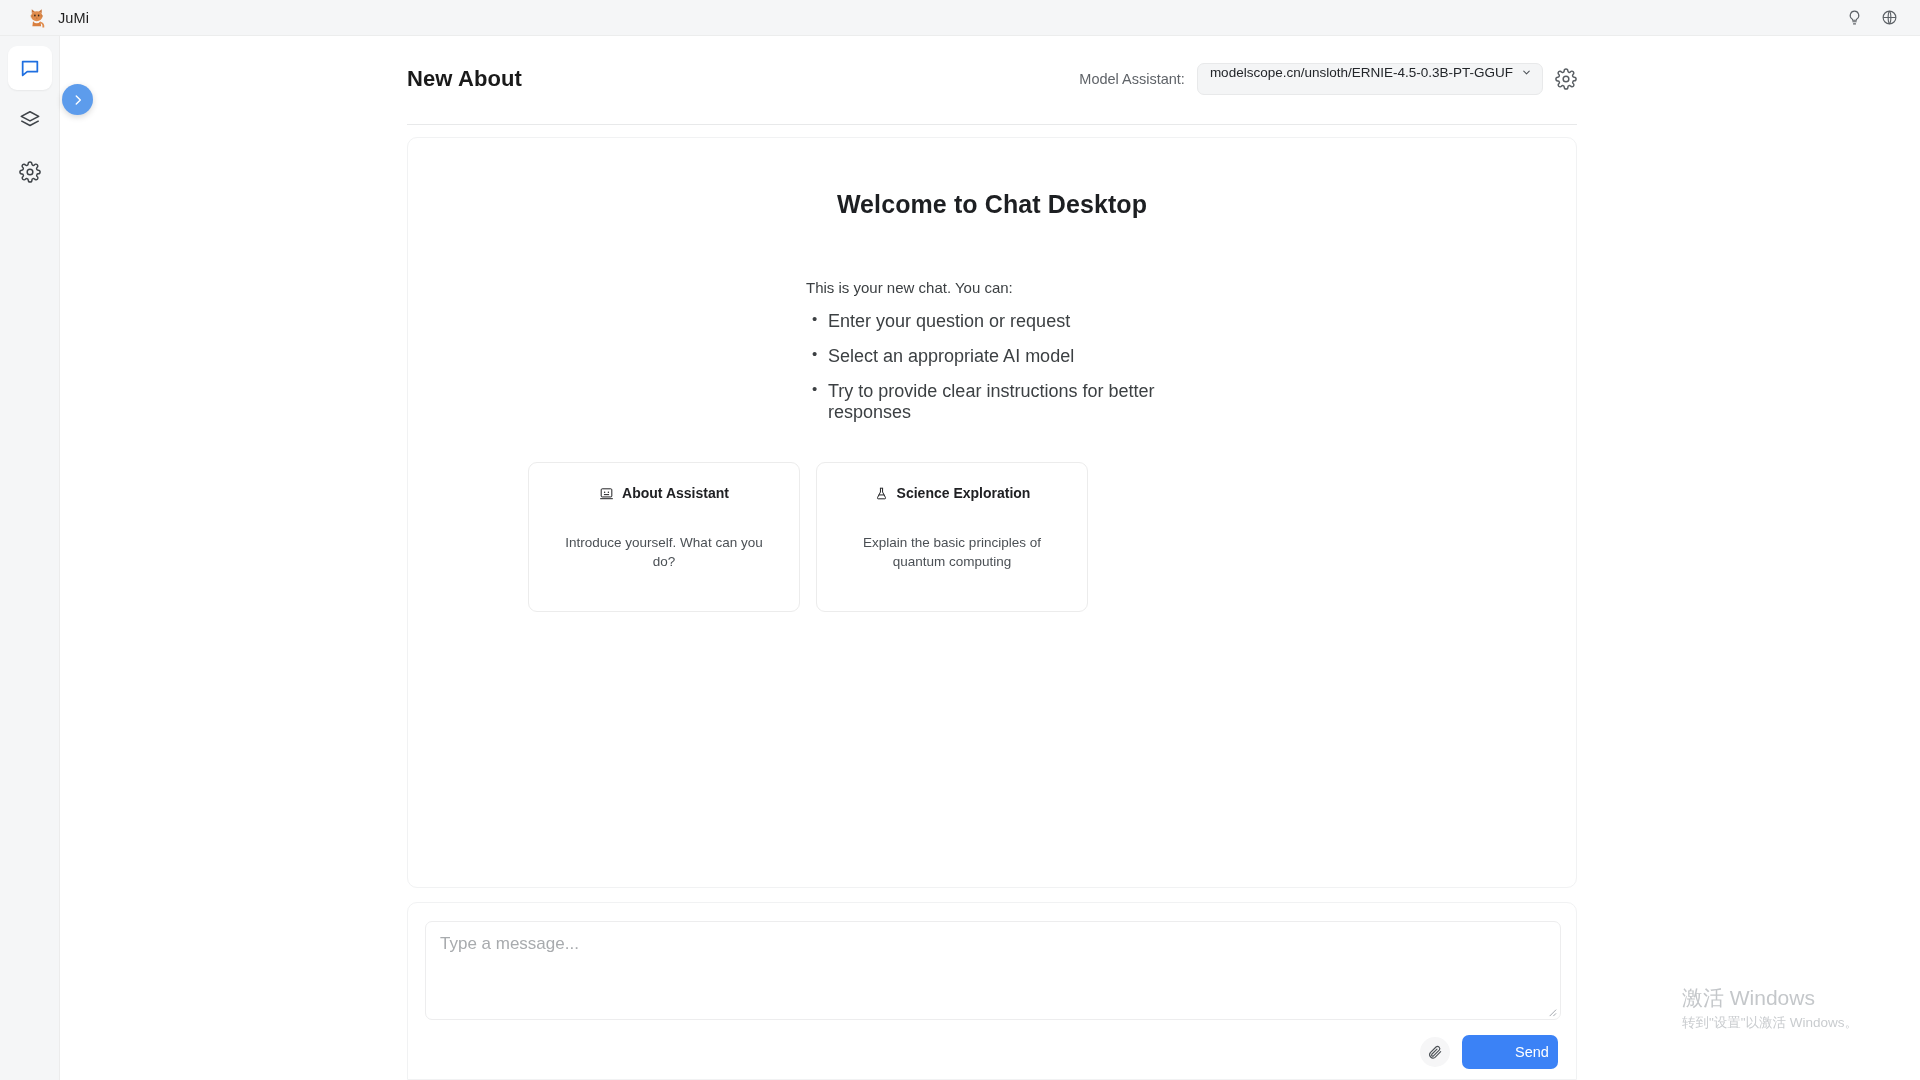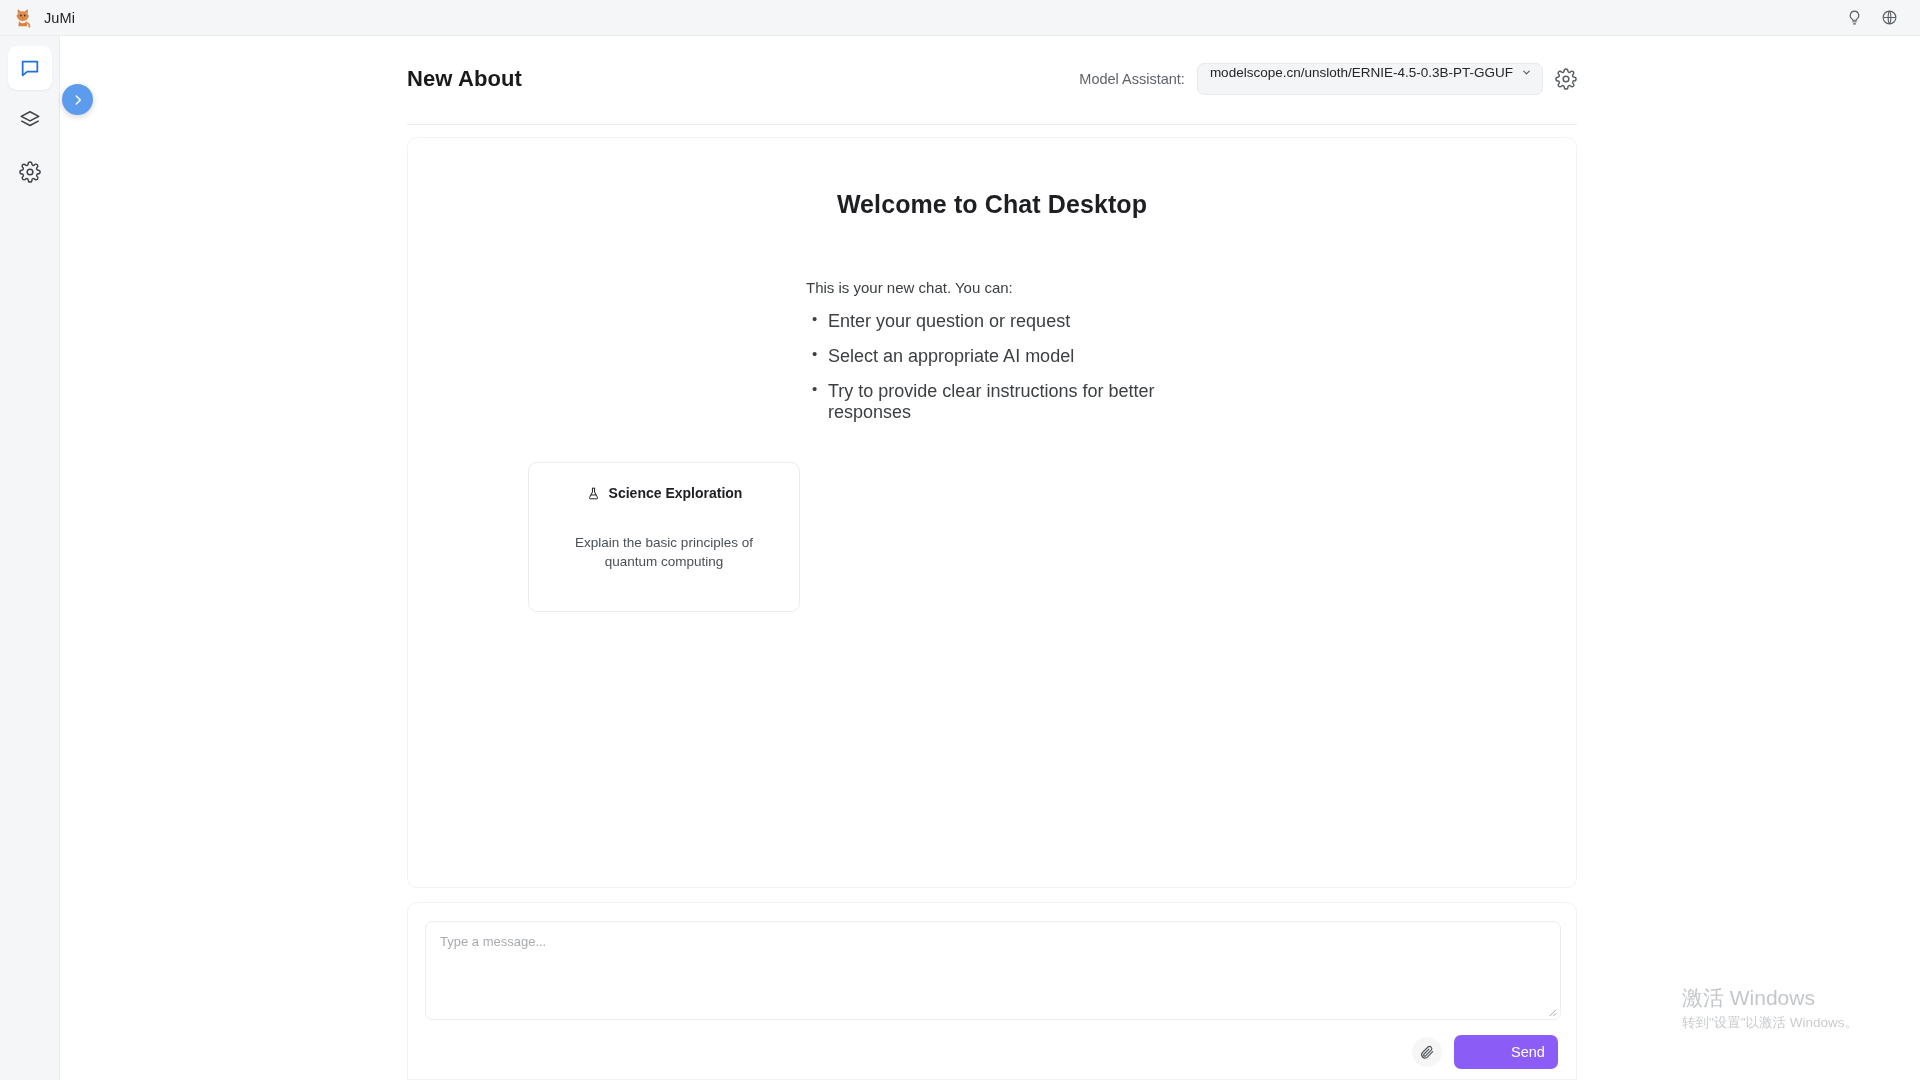--- a/index.html
+++ b/index.html
@@ -12,21 +12,21 @@
   }
 
   
   .titlebar {
     position: absolute; top: 0; left: 0;
     width: 1920px; height: 36px;
     background: #f5f6f7;
     border-bottom: 1px solid #eceded;
     display: flex; align-items: center;
   }
-  .titlebar-left { display: flex; align-items: center; gap: 10px; padding-left: 14px; }
+  .titlebar-left { display: flex; align-items: center; gap: 10px; padding-left: 28px; }
   .app-logo { width: 20px; height: 20px; display: block; }
   .app-title { font-size: 14.5px; color: #1f1f1f; letter-spacing: .1px; }
   .titlebar-right {
     margin-left: auto; display: flex; align-items: center;
     gap: 18px; padding-right: 22px;
   }
   .tb-icon { width: 17px; height: 17px; color: #5c6166; display: block; cursor: pointer; }
 
   
   .rail {
@@ -146,39 +146,39 @@
     border-top-left-radius: 10px; border-top-right-radius: 10px;
   }
   .textarea-box {
     position: absolute; left: 17px; top: 18px;
     width: 1136px; height: 99px;
     border: 1px solid #ededee; border-radius: 7px;
     background: #ffffff;
   }
   .ta-placeholder {
     position: absolute; left: 14px; top: 12px;
-    font-size: 13px; color: #a8abae; text-align: center;
+    font-size: 17px; color: #a8abae; text-align: center;
   }
   .resize-grip {
     position: absolute; right: 3px; bottom: 2px;
     width: 11px; height: 11px; color: #9aa0a6;
   }
   .composer-actions {
     position: absolute; right: 18px; top: 132px;
     display: flex; align-items: center; gap: 12px;
   }
   .attach-btn {
     width: 30px; height: 30px; border-radius: 50%;
     background: #f6f6f7;
     display: flex; align-items: center; justify-content: center; cursor: pointer;
   }
   .attach-btn svg { width: 16px; height: 16px; color: #4b5055; display: block; }
   .send-btn {
-    width: 104px; height: 34px; border-radius: 7px;
-    background: #8b5cf6; border: none; color: #ffffff;
+    width: 96px; height: 34px; border-radius: 7px;
+    background: #3b82f6; border: none; color: #ffffff;
     font-size: 14.5px; font-family: inherit; cursor: pointer;
     display: flex; align-items: center; justify-content: center; padding-left: 44px;
   }
 
   
   .watermark {
     position: absolute; right: 62px; bottom: 48px;
     text-align: left; color: #c9cccf; user-select: none;
   }
   .wm-title { font-size: 21px; line-height: 1.25; color: #c4c7ca; }
@@ -270,20 +270,33 @@
       <div class="intro-line">This is your new chat. You can:</div>
       <ul class="intro-list">
         <li>Enter your question or request</li>
         <li>Select an appropriate AI model</li>
         <li>Try to provide clear instructions for better responses</li>
       </ul>
     </div>
 
     <div class="cards">
 
+      <div class="card">
+        <div class="card-head">
+          <svg viewBox="0 0 24 24" fill="none" stroke="#202124" stroke-width="1.6">
+            <rect x="3.5" y="4.5" width="17" height="13" rx="1.6"></rect>
+            <circle cx="9" cy="10" r="1.15" fill="#202124" stroke="none"></circle>
+            <circle cx="15" cy="10" r="1.15" fill="#202124" stroke="none"></circle>
+            <path d="M8.5 13.8h7" stroke-linecap="round"></path>
+            <path d="M2.5 20.3h19" stroke-linecap="round"></path>
+          </svg>
+          <span class="card-title">About Assistant</span>
+        </div>
+        <div class="card-body">Introduce yourself. What can you do?</div>
+      </div>
 
       <div class="card">
         <div class="card-head">
           <svg viewBox="0 0 24 24" fill="none" stroke="#202124" stroke-width="1.6">
             <path d="M9.5 3.5h5M10.3 3.5v6.1L5.6 18.6a1.2 1.2 0 0 0 1 1.9h10.8a1.2 1.2 0 0 0 1-1.9l-4.7-9V3.5" stroke-linejoin="round"></path>
             <path d="M8.2 14.3h7.6" stroke-linecap="round"></path>
           </svg>
           <span class="card-title">Science Exploration</span>
         </div>
         <div class="card-body">Explain the basic principles of quantum computing</div>

